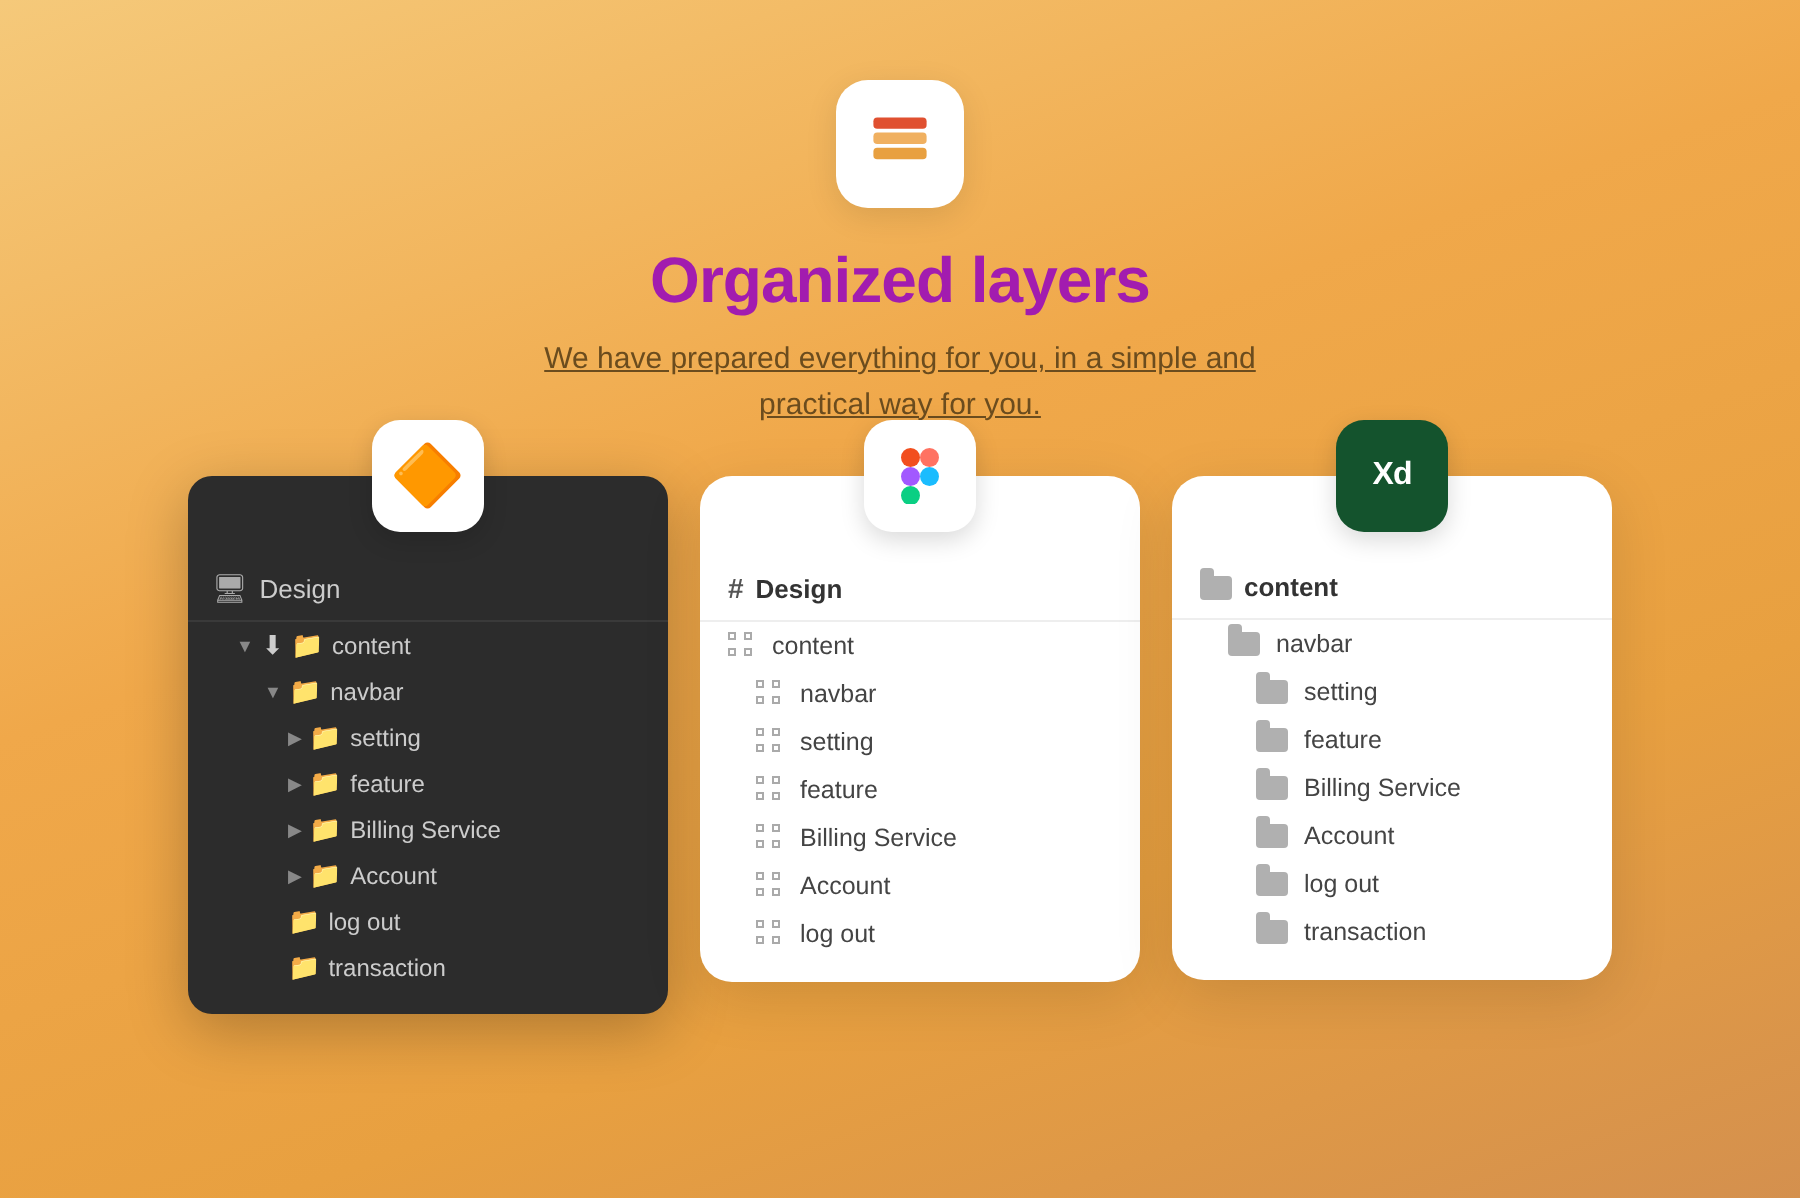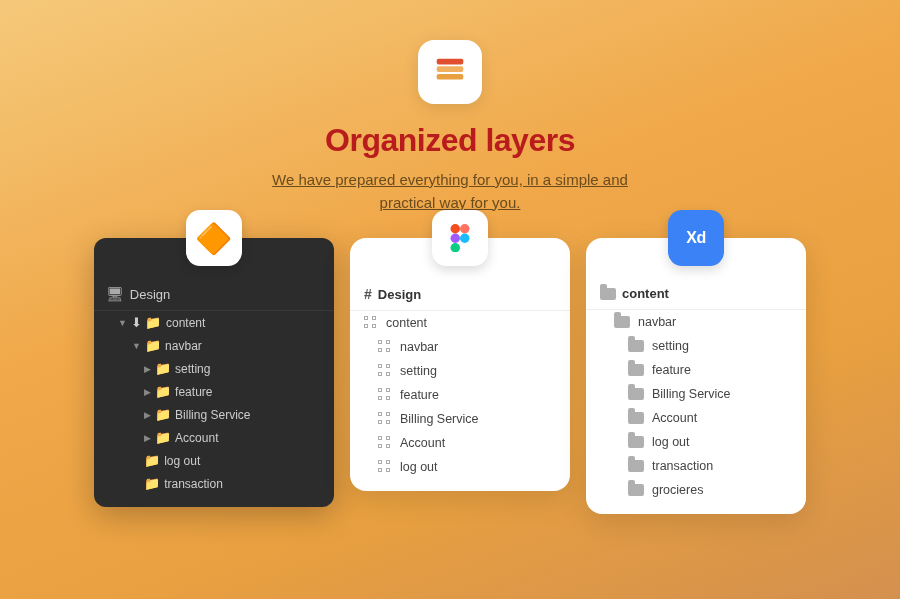--- a/index.html
+++ b/index.html
@@ -38,21 +38,21 @@
     }
 
     .app-icon svg {
       width: 38px;
       height: 38px;
     }
 
     .title {
       font-size: 32px;
       font-weight: 700;
-      color: #b91c1c;
+      color: #a21caf;
       margin-bottom: 10px;
       letter-spacing: -0.5px;
     }
 
     .subtitle {
       font-size: 15px;
       color: #6b4c1e;
       text-align: center;
       line-height: 1.5;
       max-width: 360px;
@@ -236,21 +236,21 @@
       left: 0;
       width: 7px;
       height: 4px;
       background: #b0b0b0;
       border-radius: 2px 2px 0 0;
     }
 
     
     .badge-sketch { background: white; }
     .badge-figma { background: white; }
-    .badge-xd { background: #3b82f6; }
+    .badge-xd { background: #14532d; }
 
     
     .sketch-logo { font-size: 30px; }
 
     
     .figma-logo { width: 28px; height: 28px; }
 
     
     .xd-text {
       color: white;
@@ -439,19 +439,15 @@
       <span>Account</span>
     </div>
     <div class="xd-item indent-2">
       <div class="folder-sm"></div>
       <span>log out</span>
     </div>
     <div class="xd-item indent-2">
       <div class="folder-sm"></div>
       <span>transaction</span>
     </div>
-    <div class="xd-item indent-2">
-      <div class="folder-sm"></div>
-      <span>grocieres</span>
-    </div>
   </div>
 
 </div>
 
 </body></html>

